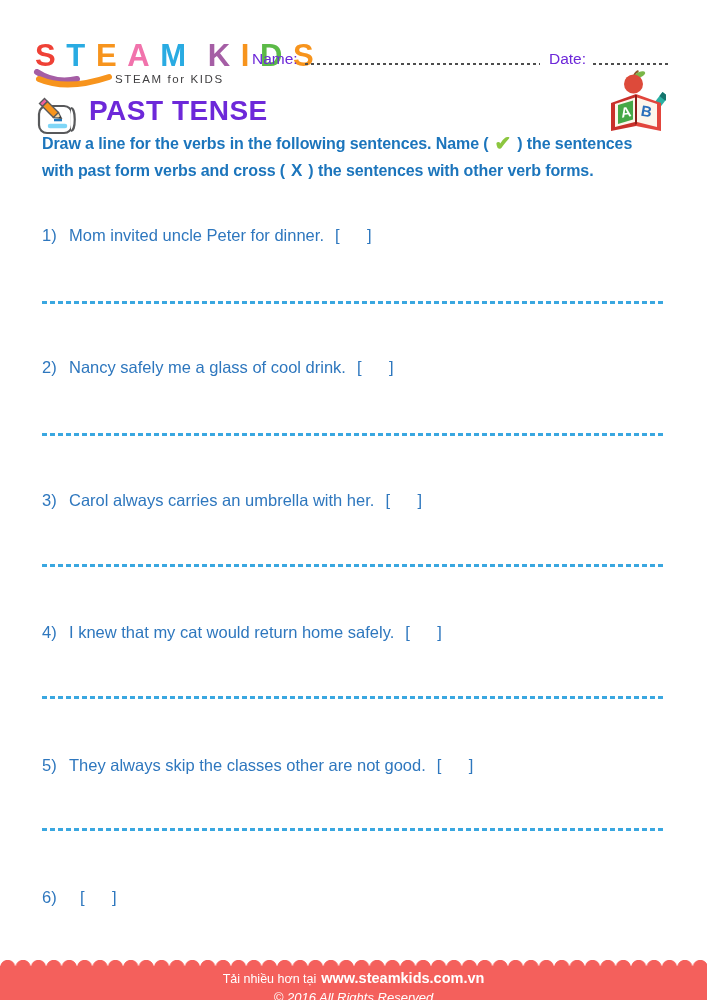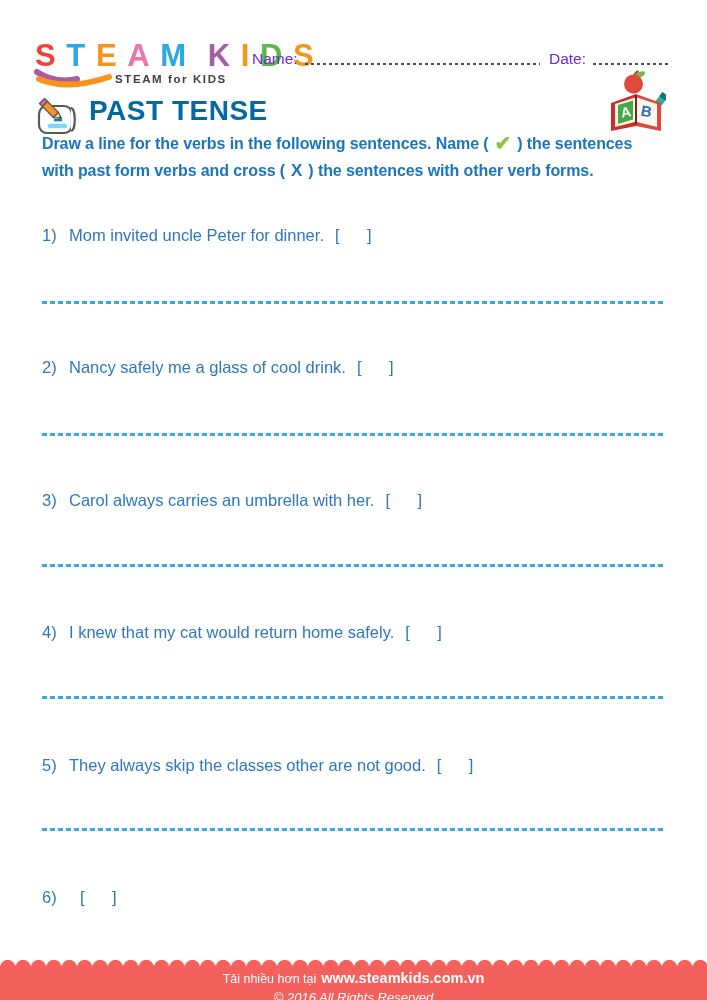--- a/index.html
+++ b/index.html
@@ -6,35 +6,35 @@
   .page{
     position:relative;width:707px;height:1000px;background:#ffffff;
     font-family:"Liberation Sans",sans-serif;overflow:hidden;margin:16px auto;
   }
   
   .logo{position:absolute;left:35px;top:24px;width:210px;height:48px;}
   .logo-letters{font-weight:bold;font-size:31px;letter-spacing:1px;line-height:32px;white-space:nowrap;}
   .logo-letters span{display:inline-block;}
   .logo-letters .word-gap{margin-left:11px;}
   .logo-swoosh{position:absolute;left:-2px;top:29px;}
-  .logo-sub{position:absolute;left:80px;top:33px;font-size:11.5px;font-weight:bold;
+  .logo-sub{position:absolute;left:80px;top:33px;font-size:11.5px;font-weight:normal;
     color:#414042;letter-spacing:1.6px;white-space:nowrap;}
   
   .field{position:absolute;display:flex;align-items:flex-end;color:#6d28d9;font-size:15.5px;}
   .field-name{left:252px;top:34px;}
   .field-date{left:549px;top:34px;}
   .field .label{line-height:18px;}
   .dotline{display:inline-block;height:2px;margin:0 0 3px 7px;
     background:repeating-linear-gradient(90deg,#4d4d4d 0 3px,transparent 3px 6px);}
   .dotline.name{width:235px;}
   .dotline.date{width:75px;}
   
   .title-icon{position:absolute;left:36px;top:77px;}
   .page-title{position:absolute;left:89px;top:79px;margin:0;font-size:28px;font-weight:bold;
-    color:#0369a1;letter-spacing:0.5px;}
+    color:#6d28d9;letter-spacing:0.5px;}
   .abc-icon{position:absolute;left:608px;top:54px;}
   
   .instructions{position:absolute;left:42px;top:114px;width:650px;margin:0;
     font-size:16px;font-weight:bold;color:#1C75BC;line-height:27px;letter-spacing:-0.1px;}
   .tick{color:#8CC63F;font-size:20px;margin:0 6px;vertical-align:-1px;}
   .cross{font-size:17px;margin:0 6px;}
   
   .sentence{position:absolute;left:42px;display:flex;align-items:baseline;
     color:#2E77BE;font-size:16.5px;white-space:nowrap;}
   .sentence .num{width:27px;}

